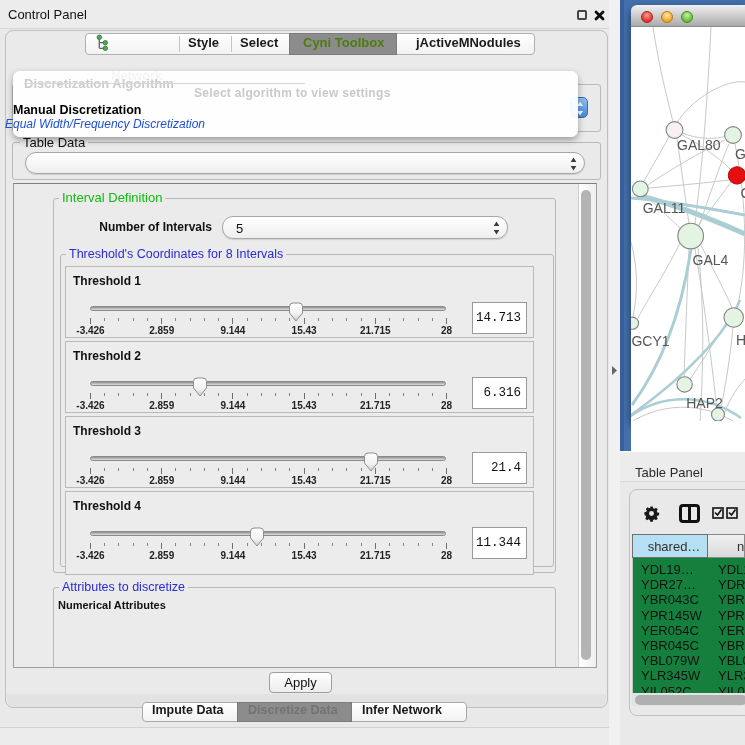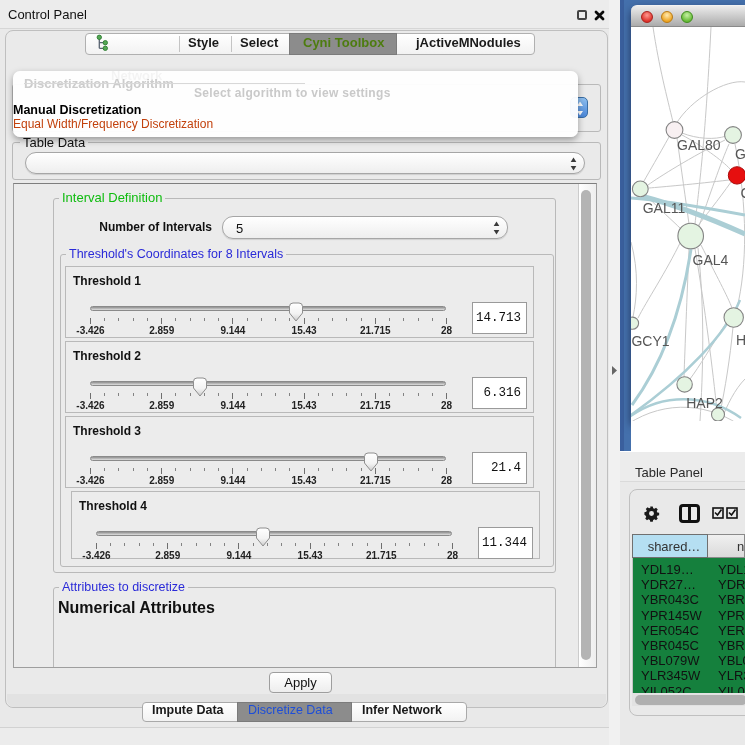--- a/index.html
+++ b/index.html
@@ -157,21 +157,21 @@
         <stop offset="0" stop-color="#ffffff"></stop>
             <stop offset="0.6" stop-color="#f2f2f2"></stop>
             <stop offset="1" stop-color="#cccccc"></stop>
           </linearGradient>
         </defs>
       <path d="M1.5,4.5 Q1.5,1 5,1 L11,1 Q14.5,1 14.5,4.5 L14.5,11 L8,19 L1.5,11 Z" fill="url(#tg232)" stroke="#8e8e8e" stroke-width="1"></path>
     </svg>
     <div class="abs" style="left:406px;top:35px;width:55px;height:32px;background:#ffffff;border:1px solid #9a9a9a;font-family:&quot;Liberation Mono&quot;,monospace;font-size:12.5px;color:#111;text-align:right;line-height:31px;padding-right:5px;">21.4</div>
   </div>
 
-  <div class="abs" style="left:57px;top:307px;width:469px;height:68px;background:#ececec;border:1px solid #b9b9b9;">
+  <div class="abs" style="left:51px;top:307px;width:469px;height:84px;background:#ececec;border:1px solid #b9b9b9;">
     <div class="abs" style="left:7px;top:7px;font-size:12px;font-weight:bold;color:#111;">Threshold 4</div>
     <div class="abs" style="left:24px;top:39px;width:356px;height:5px;background:linear-gradient(#8e8e8e,#e0e0e0);border:1px solid #8a8a8a;border-radius:3px;"></div>
     <div class="abs" style="left:24px;top:51px;width:358px;height:3px;background:repeating-linear-gradient(90deg, #828282 0 1px, transparent 1px 14.24px);"></div>
     <div class="abs" style="left:24.0px;top:51px;width:1px;height:6px;background:#6e6e6e;"></div>
     <div class="abs" style="left:95.2px;top:51px;width:1px;height:6px;background:#6e6e6e;"></div>
     <div class="abs" style="left:166.4px;top:51px;width:1px;height:6px;background:#6e6e6e;"></div>
     <div class="abs" style="left:237.6px;top:51px;width:1px;height:6px;background:#6e6e6e;"></div>
     <div class="abs" style="left:308.8px;top:51px;width:1px;height:6px;background:#6e6e6e;"></div>
     <div class="abs" style="left:380.0px;top:51px;width:1px;height:6px;background:#6e6e6e;"></div>
     <div class="abs" style="left:24.5px;top:58px;transform:translateX(-50%);font-size:10px;font-weight:bold;color:#222;white-space:nowrap;">-3.426</div>
@@ -188,40 +188,40 @@
             <stop offset="1" stop-color="#cccccc"></stop>
           </linearGradient>
         </defs>
       <path d="M1.5,4.5 Q1.5,1 5,1 L11,1 Q14.5,1 14.5,4.5 L14.5,11 L8,19 L1.5,11 Z" fill="url(#tg307)" stroke="#8e8e8e" stroke-width="1"></path>
     </svg>
     <div class="abs" style="left:406px;top:35px;width:55px;height:32px;background:#ffffff;border:1px solid #9a9a9a;font-family:&quot;Liberation Mono&quot;,monospace;font-size:12.5px;color:#111;text-align:right;line-height:31px;padding-right:5px;">11.344</div>
   </div>
 
   <div class="abs" style="left:39px;top:403px;width:503px;height:120px;border:1px solid #b9b9b9;border-radius:3px;"></div>
   <div class="grouptitle" style="left:45px;top:397px;color:#2a2ad8;">Attributes to discretize</div>
-  <div class="abs" style="left:44px;top:415px;font-size:16px;font-weight:bold;color:#111;">Numerical Attributes</div>
+  <div class="abs" style="left:44px;top:415px;font-size:11px;font-weight:bold;color:#111;">Numerical Attributes</div>
 
   <div class="abs" style="left:564px;top:0;width:19px;height:484px;background:linear-gradient(90deg,#ffffff,#ededed);border-left:1px solid #cccccc;"></div>
   <div class="abs" style="left:567px;top:6px;width:10px;height:470px;background:#b4b4b4;border-radius:5px;"></div>
 </div>
 
 <div class="abs" style="left:269px;top:672px;width:63px;height:21px;background:linear-gradient(#ffffff,#ededed);border:1px solid #9e9e9e;border-radius:4px;text-align:center;font-size:13px;color:#111;line-height:19px;">Apply</div>
 
 <div class="abs" style="left:142px;top:702px;width:325px;height:20px;background:linear-gradient(#ffffff,#f2f2f2);border:1px solid #a9a9a9;border-radius:4px;"></div>
 <div class="abs" style="left:152px;top:703px;font-size:12.5px;font-weight:bold;color:#1a1a1a;">Impute Data</div>
 <div class="abs" style="left:237px;top:702px;width:115px;height:20px;background:#8c8c8c;border:1px solid #7b7b7b;"></div>
-<div class="abs" style="left:248px;top:703px;font-size:12.5px;font-weight:normal;color:#1d4ed8;">Discretize Data</div>
+<div class="abs" style="left:248px;top:703px;font-size:12.5px;font-weight:bold;color:#737373;">Discretize Data</div>
 <div class="abs" style="left:362px;top:703px;font-size:12.5px;font-weight:bold;color:#1a1a1a;">Infer Network</div>
 
 <div class="abs" style="left:13px;top:71px;width:565px;height:66px;background:rgba(255,255,255,0.95);border-radius:7px;box-shadow:0 3px 7px rgba(0,0,0,0.35);"></div>
 <div class="abs" style="left:24px;top:76px;font-size:13px;font-weight:bold;color:#cccccc;">Discretization Algorithm</div>
 <div class="abs" style="left:24px;top:83px;width:281px;height:1px;background:#d8d8d8;"></div>
 <div class="abs" style="left:194px;top:86px;font-size:12px;font-weight:bold;color:#c9c9c9;letter-spacing:0.3px;">Select algorithm to view settings</div>
 <div class="abs" style="left:13px;top:103px;font-size:12.5px;font-weight:bold;color:#000;">Manual Discretization</div>
-<div class="abs" style="left:13px;top:117px;font-size:12px;color:#c2410c;">Equal Width/Frequency Discretization</div>
+<div class="abs" style="left:5px;top:117px;font-size:12px;color:#1d4ed8;font-style:italic;">Equal Width/Frequency Discretization</div>
 
 <div class="abs" style="left:609px;top:0;width:11px;height:745px;background:#f1f1f1;"></div>
 <svg class="abs" style="left:611px;top:366px;" width="7" height="9" viewBox="0 0 7 9">
     <path d="M1,0 L6,4.5 L1,9 Z" fill="#666"></path>
   </svg>
 
 <div class="abs" style="left:620px;top:0;width:125px;height:451px;background:#4470ac;"></div>
 <div class="abs" style="left:620px;top:0;width:4px;height:451px;background:#3a5f9d;"></div>
 
 <div class="abs" style="left:631px;top:5px;width:114px;height:416px;border-radius:6px 0 0 0;box-shadow:0 4px 8px rgba(0,0,25,0.55);">

